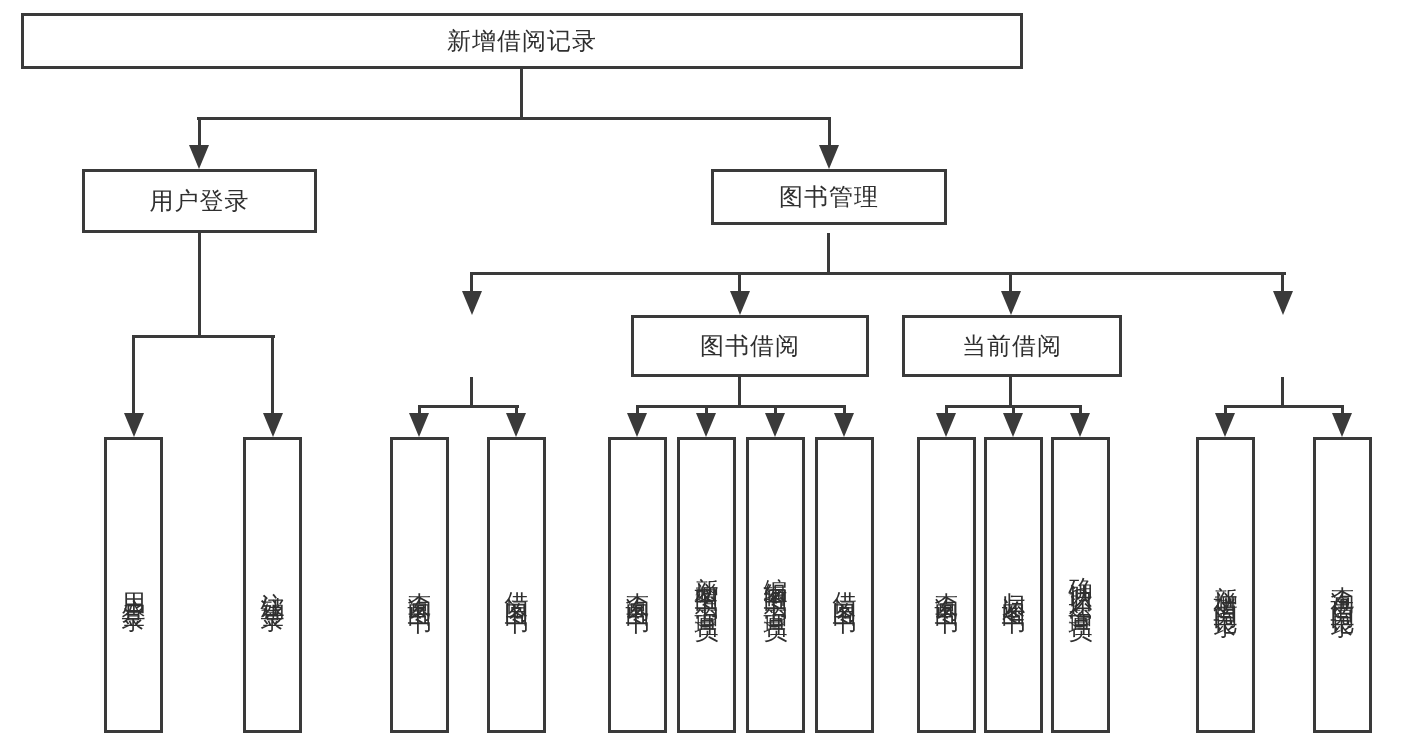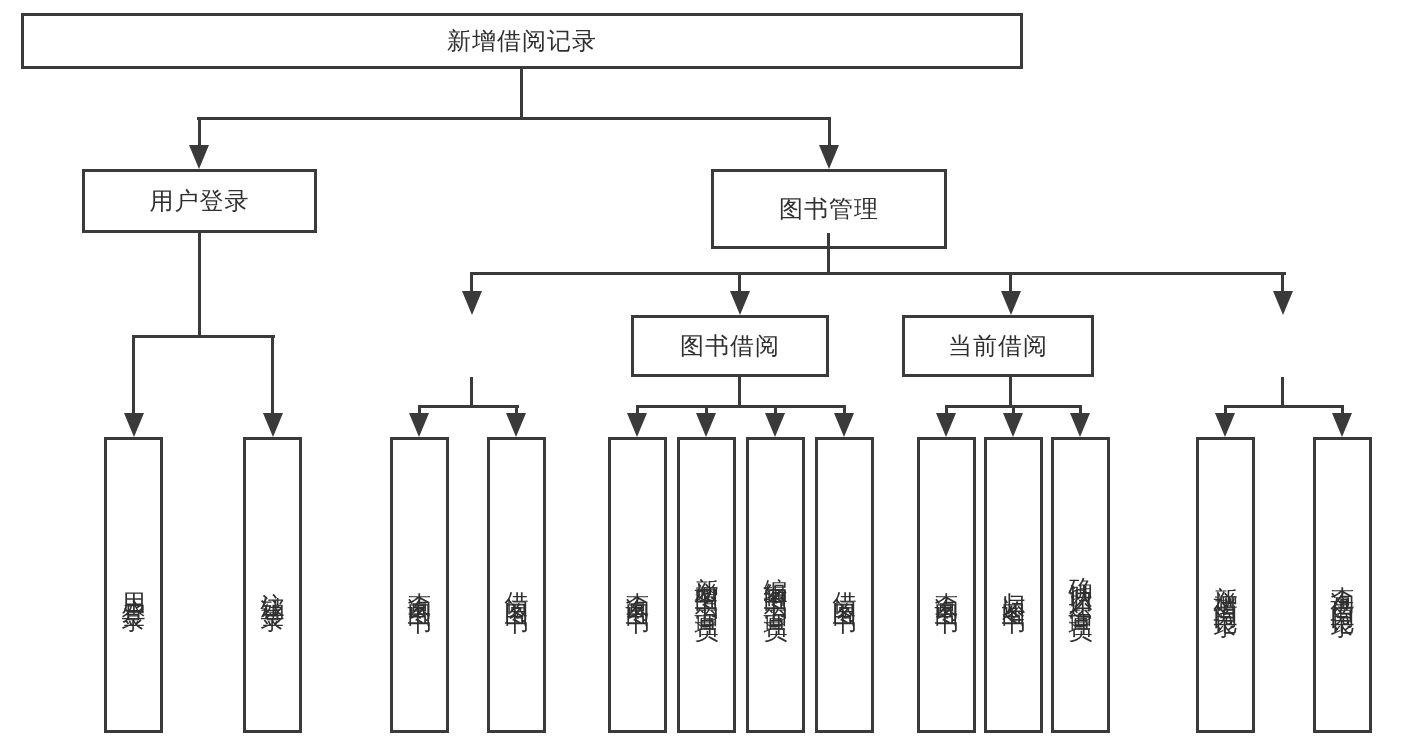--- a/index.html
+++ b/index.html
@@ -47,21 +47,21 @@
   <div class="vl" style="left:520px;top:69px;height:49px;"></div>
   <div class="hl" style="left:197px;top:117px;width:634px;"></div>
   <div class="vl" style="left:198px;top:117px;height:32px;"></div>
   <div class="ar" style="left:189px;top:145px;"></div>
   <div class="vl" style="left:828px;top:117px;height:32px;"></div>
   <div class="ar" style="left:819px;top:145px;"></div>
 
   <div class="box" style="left:82px;top:169px;width:235px;height:64px;">
     <span>用户登录</span>
   </div>
-  <div class="box" style="left:711px;top:169px;width:236px;height:80px;">
+  <div class="box" style="left:711px;top:169px;width:236px;height:56px;">
     <span>图书管理</span>
   </div>
 
   <div class="vl" style="left:198px;top:233px;height:105px;"></div>
   <div class="hl" style="left:132px;top:335px;width:143px;"></div>
   <div class="vl" style="left:132px;top:335px;height:82px;"></div>
   <div class="ar" style="left:124px;top:413px;"></div>
   <div class="vl" style="left:271px;top:335px;height:82px;"></div>
   <div class="ar" style="left:263px;top:413px;"></div>
 
@@ -69,24 +69,24 @@
   <div class="hl" style="left:470px;top:272px;width:816px;"></div>
   <div class="vl" style="left:470px;top:272px;height:22px;"></div>
   <div class="ar" style="left:462px;top:291px;"></div>
   <div class="vl" style="left:738px;top:272px;height:22px;"></div>
   <div class="ar" style="left:730px;top:291px;"></div>
   <div class="vl" style="left:1009px;top:272px;height:22px;"></div>
   <div class="ar" style="left:1001px;top:291px;"></div>
   <div class="vl" style="left:1281px;top:272px;height:22px;"></div>
   <div class="ar" style="left:1273px;top:291px;"></div>
 
-  <div class="box" style="left:631px;top:315px;width:198px;height:62px;align-items:center;">
+  <div class="box" style="left:631px;top:315px;width:238px;height:62px;align-items:center;">
     <span>图书借阅</span>
   </div>
-  <div class="box" style="left:902px;top:315px;width:192px;height:62px;">
+  <div class="box" style="left:902px;top:315px;width:220px;height:62px;">
     <span>当前借阅</span>
   </div>
 
   <div class="vl" style="left:470px;top:377px;height:31px;"></div>
   <div class="hl" style="left:418px;top:405px;width:101px;"></div>
   <div class="vl" style="left:418px;top:405px;height:12px;"></div>
   <div class="ar" style="left:409px;top:413px;"></div>
   <div class="vl" style="left:515px;top:405px;height:12px;"></div>
   <div class="ar" style="left:506px;top:413px;"></div>
 

